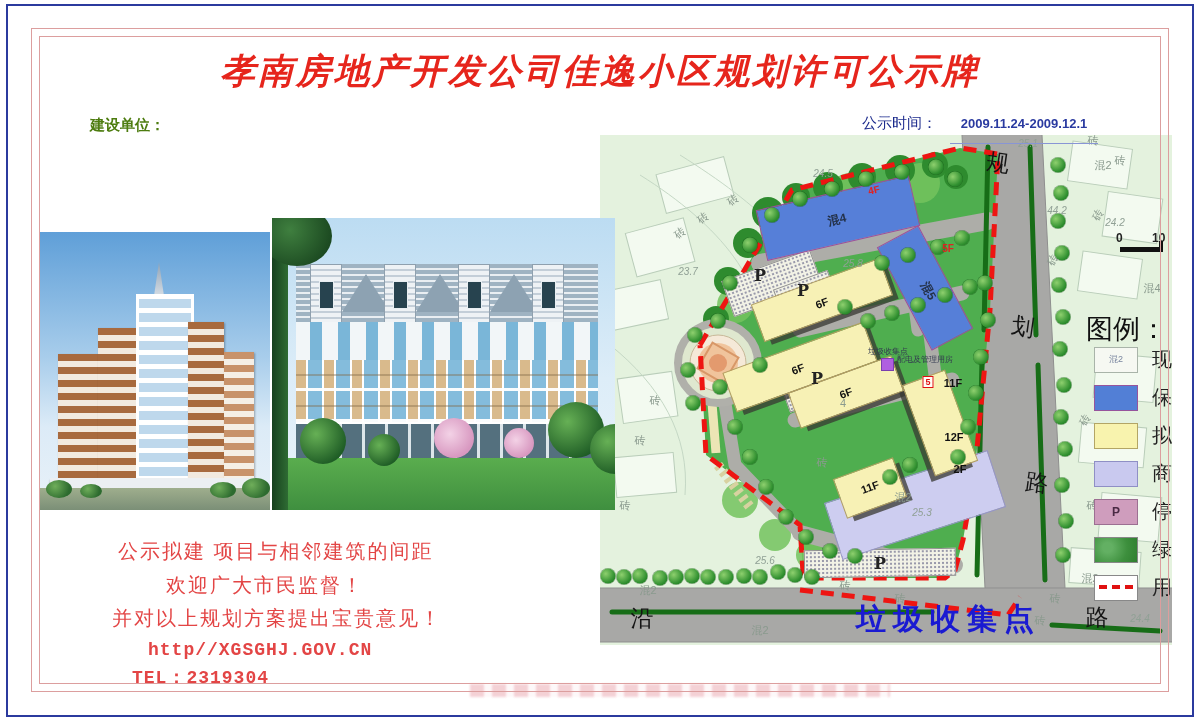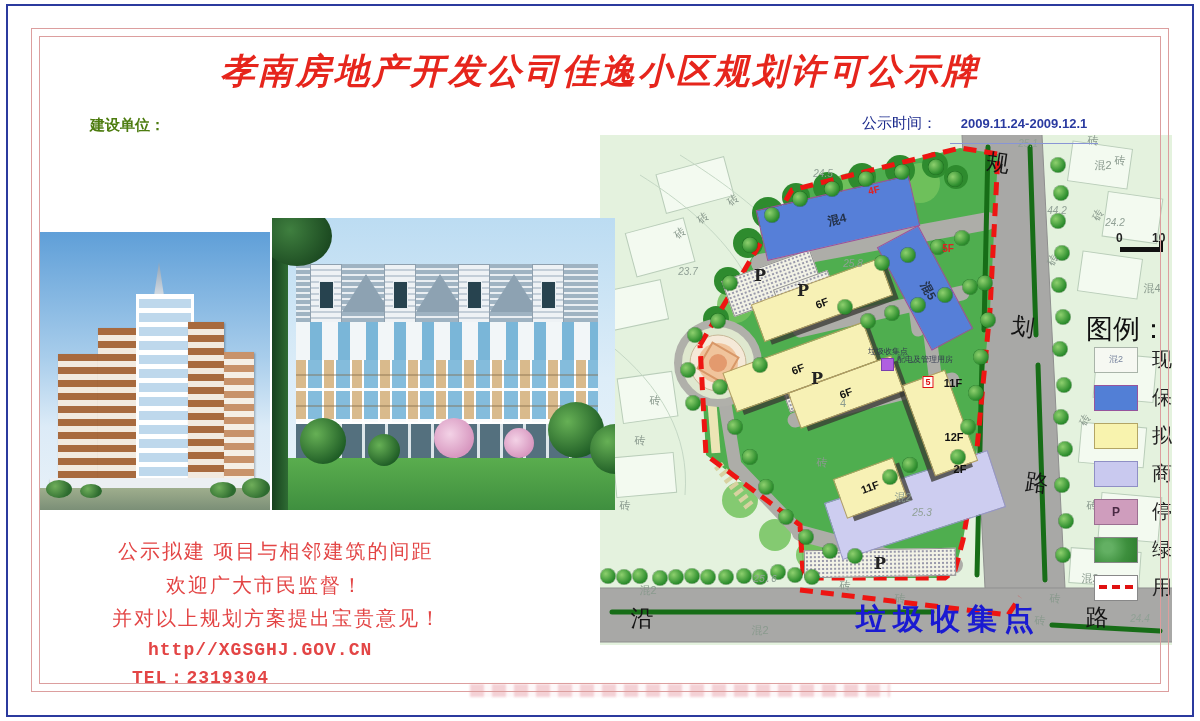--- a/index.html
+++ b/index.html
@@ -385,21 +385,21 @@
         <div class="ml k-sm" style="left: 440px; top: 485px; transform: translate(-50%, -50%) rotate(0deg);">砖</div>
         <div class="ml k-sm" style="left: 455px; top: 463px; transform: translate(-50%, -50%) rotate(0deg);">砖</div>
         <div class="ml k-sm" style="left: 222px; top: 327px; transform: translate(-50%, -50%) rotate(0deg);">砖</div>
         <div class="ml k-elev" style="left: 223px; top: 38px; transform: translate(-50%, -50%) rotate(0deg);">24.5</div>
         <div class="ml k-elev" style="left: 88px; top: 136px; transform: translate(-50%, -50%) rotate(0deg);">23.7</div>
         <div class="ml k-elev" style="left: 428px; top: 8px; transform: translate(-50%, -50%) rotate(0deg);">25.1</div>
         <div class="ml k-elev" style="left: 457px; top: 75px; transform: translate(-50%, -50%) rotate(0deg);">44.2</div>
         <div class="ml k-elev" style="left: 515px; top: 87px; transform: translate(-50%, -50%) rotate(0deg);">24.2</div>
         <div class="ml k-elev" style="left: 253px; top: 128px; transform: translate(-50%, -50%) rotate(0deg);">25.8</div>
         <div class="ml k-elev" style="left: 322px; top: 377px; transform: translate(-50%, -50%) rotate(0deg);">25.3</div>
-        <div class="ml k-elev" style="left: 165px; top: 444px; transform: translate(-50%, -50%) rotate(0deg); font-family: Liberation Mono, monospace;">25.6</div>
+        <div class="ml k-elev" style="left: 165px; top: 425px; transform: translate(-50%, -50%) rotate(0deg);">25.6</div>
         <div class="ml k-elev" style="left: 540px; top: 483px; transform: translate(-50%, -50%) rotate(0deg);">24.4</div>
       </div>
 
     <div id="utility-square"></div>
     <div id="plan-caption">垃圾收集点</div>
     <div id="legend-title">图例：</div>
     <ul id="legend-items">
         <li>
           <div class="sw existing">混2</div>
           <span class="lg-label">现</span>

